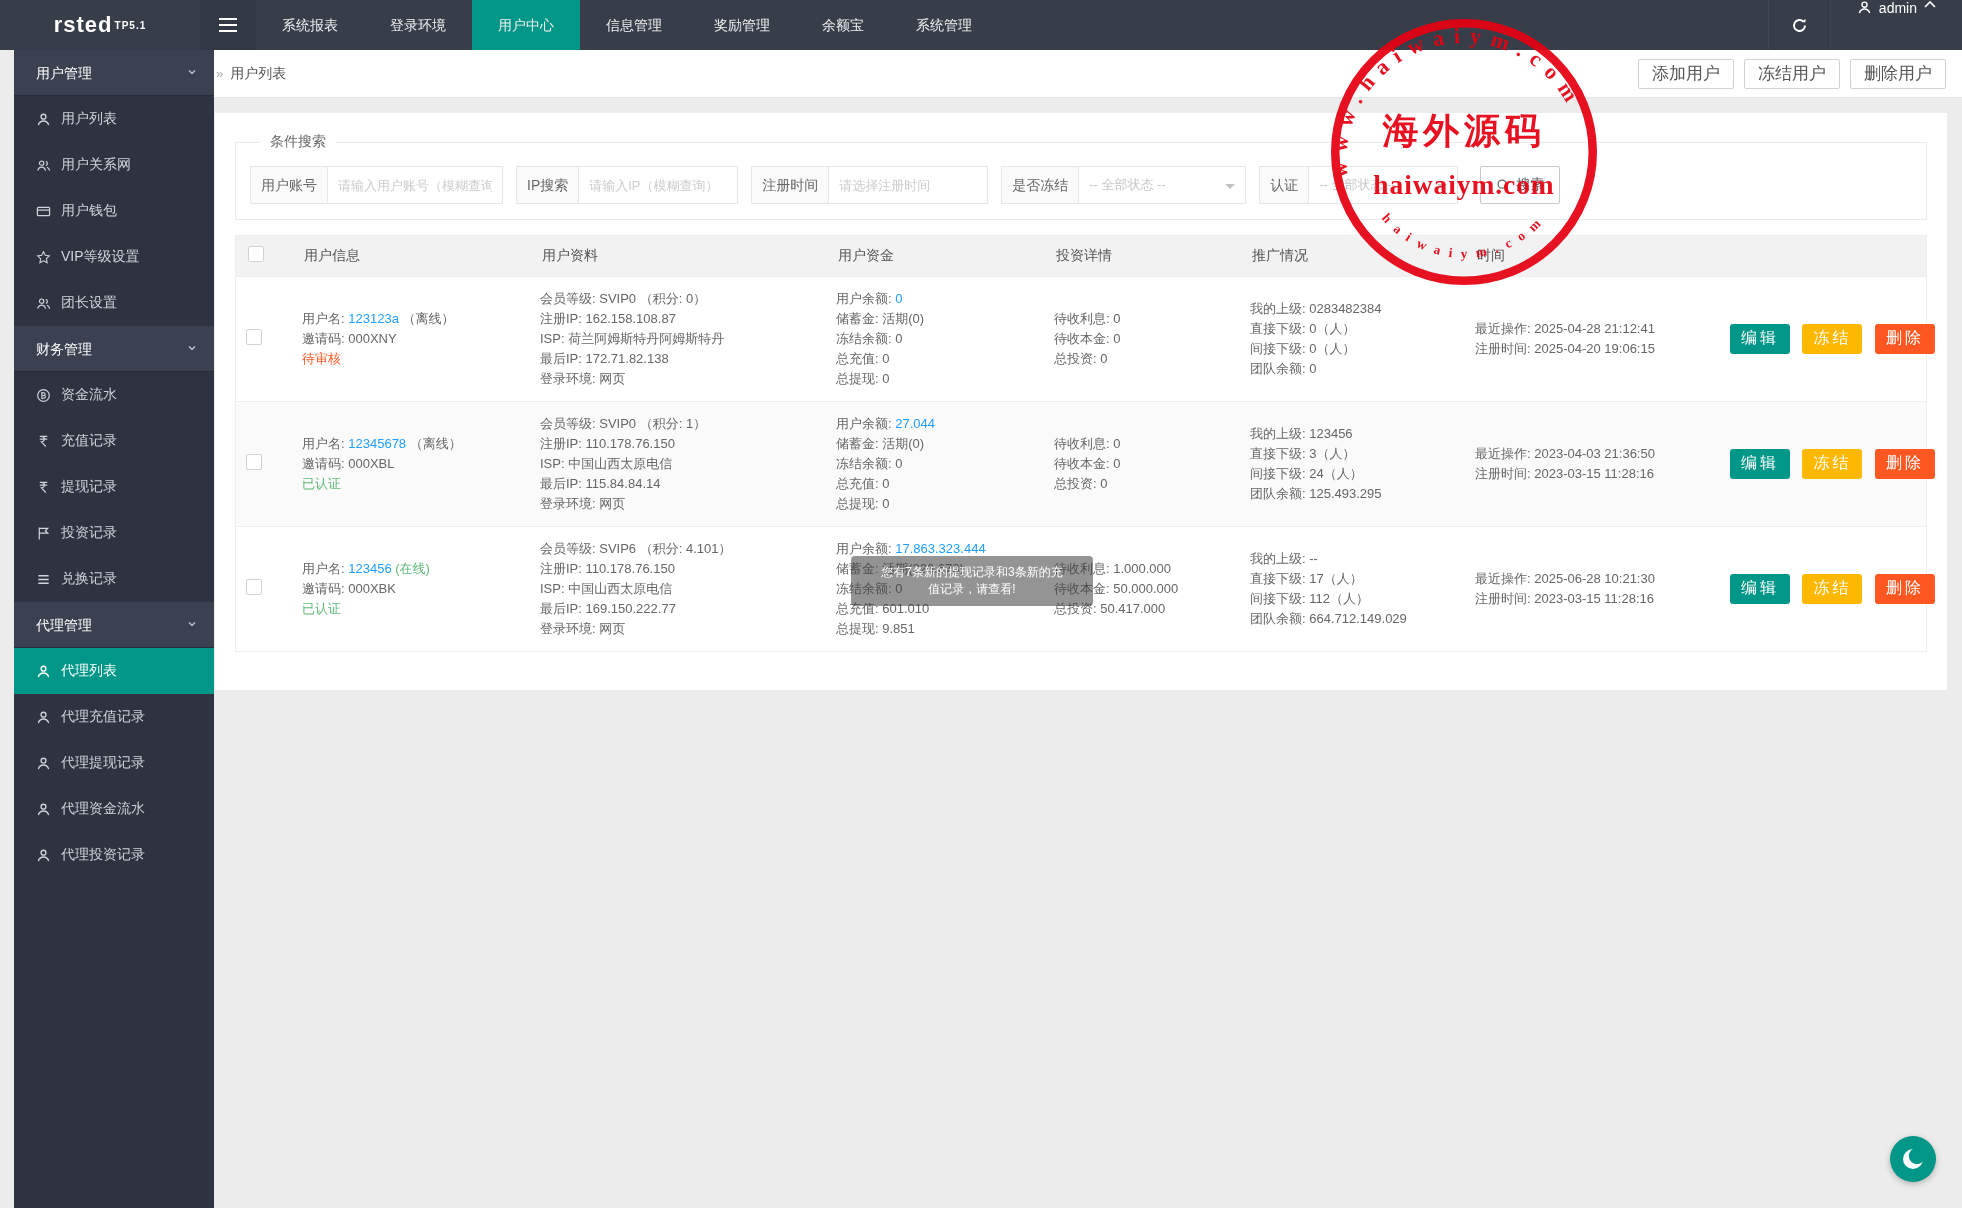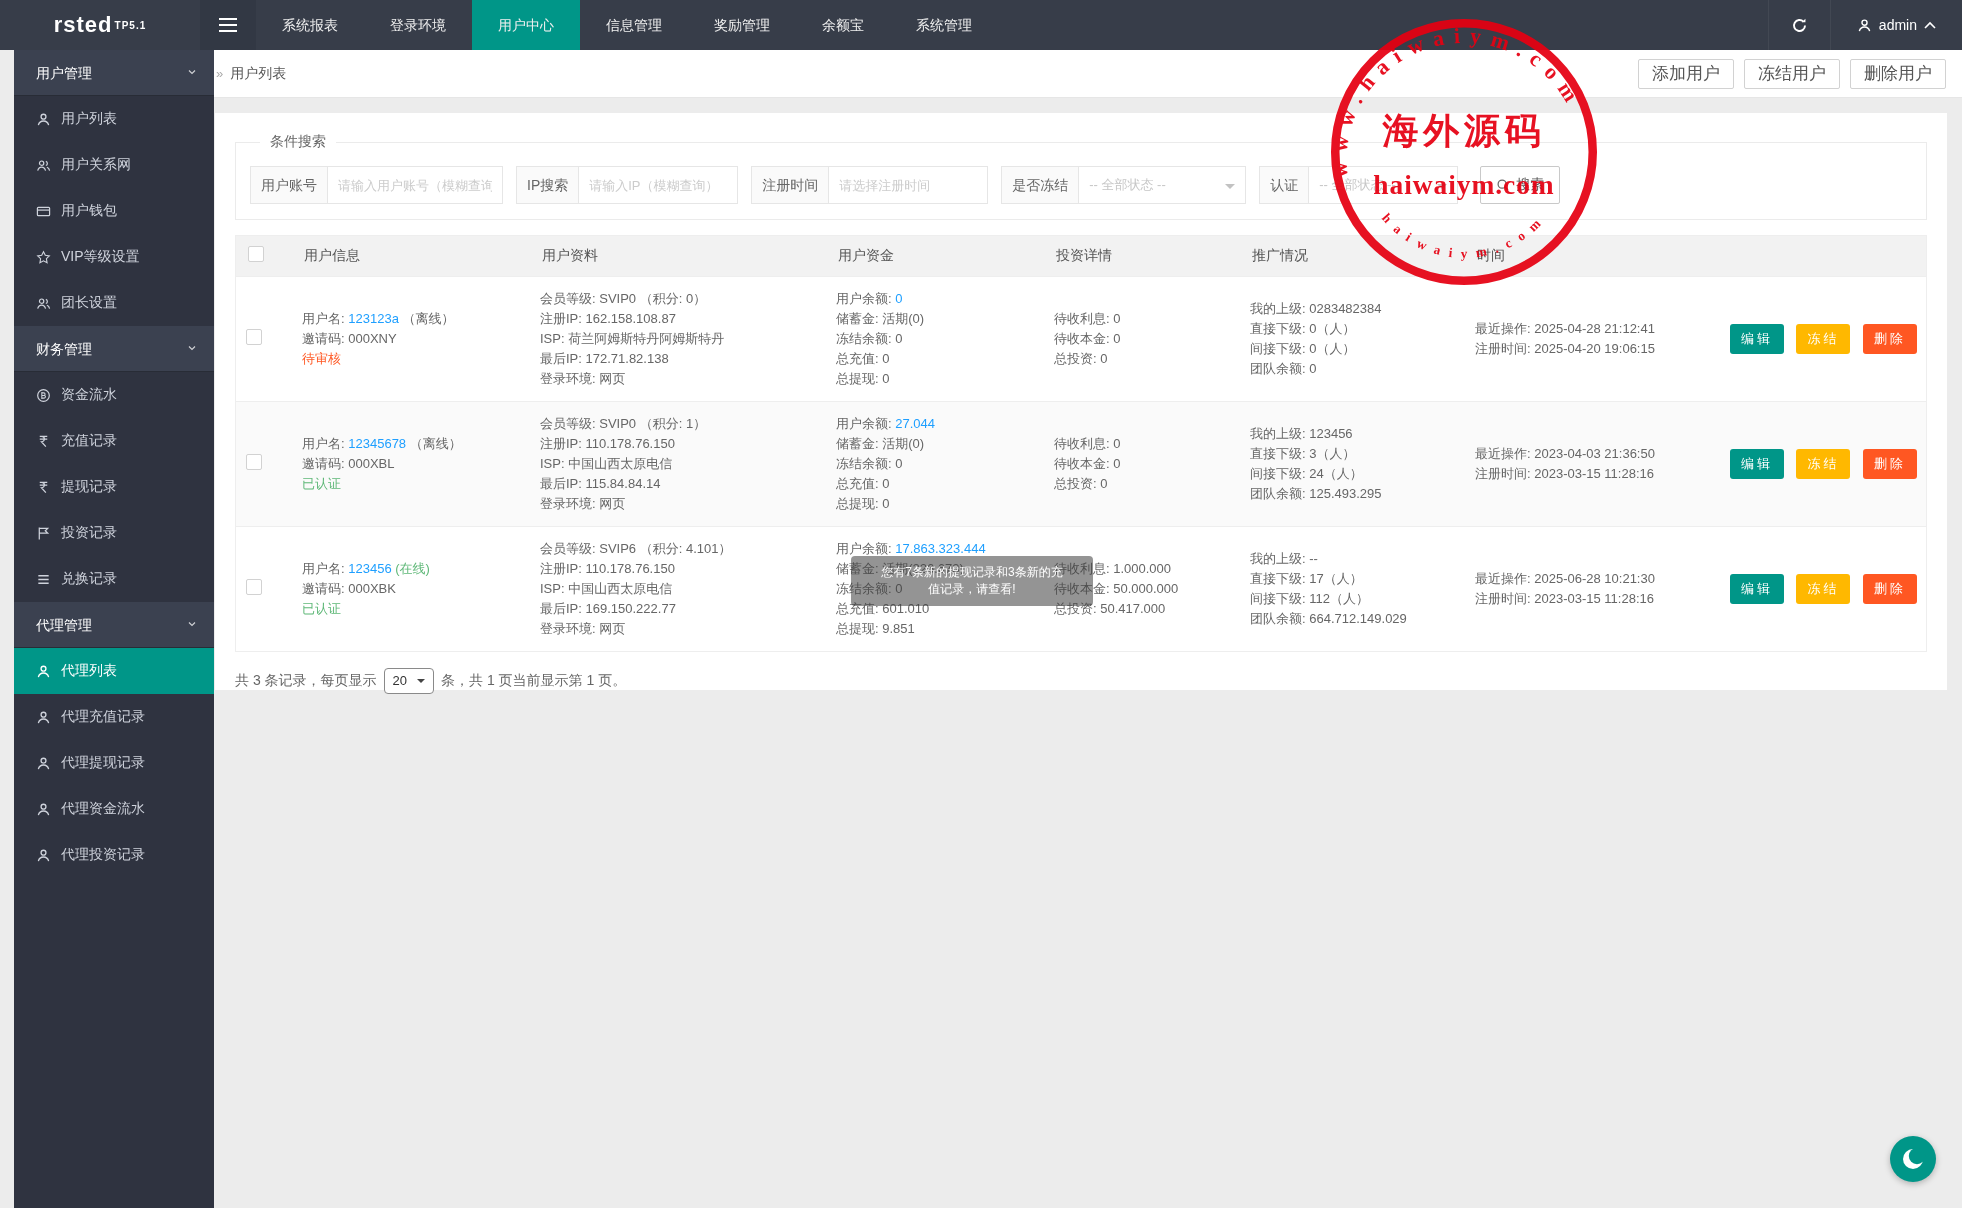--- a/index.html
+++ b/index.html
@@ -16,21 +16,21 @@
   
   .header{position:absolute;top:0;left:0;right:0;height:50px;background:#373d49;display:flex;align-items:stretch;z-index:5;color:#fff;}
   .logo{width:200px;display:flex;align-items:center;justify-content:center;font-size:22px;font-weight:bold;color:#fff;letter-spacing:1px;}
   .logo sup{font-size:10px;font-weight:bold;margin-left:2px;}
   .burger{width:56px;display:flex;align-items:center;justify-content:center;background:#323844;cursor:pointer;}
   .nav{display:flex;}
   .nav-item{padding:0 26px;line-height:50px;font-size:14px;color:#f0f0f0;cursor:pointer;white-space:nowrap;}
   .nav-item.active{background:var(--accent);}
   .header-right{margin-left:auto;display:flex;align-items:stretch;}
   .icon-btn{width:62px;display:flex;align-items:center;justify-content:center;border-left:1px solid rgba(255,255,255,.06);cursor:pointer;}
-  .admin-box{display:flex;align-items:center;gap:7px;padding:0 26px;border-left:1px solid rgba(255,255,255,.06);font-size:14px;cursor:pointer;}
+  .admin-box{display:flex;align-items:flex-start;gap:7px;padding:0 26px;border-left:1px solid rgba(255,255,255,.06);font-size:14px;cursor:pointer;}
   
   .sidebar{position:absolute;top:50px;left:14px;bottom:0;width:200px;background:#2f3340;z-index:4;}
   .side-header{height:46px;line-height:46px;padding-left:22px;color:#fff;font-size:14px;background:#3b4150;position:relative;cursor:pointer;border-bottom:1px solid #282c36;}
   .side-header .chev{position:absolute;right:16px;top:16px;opacity:.75;}
   .side-item{height:46px;display:flex;align-items:center;gap:10px;padding-left:22px;color:#cfd3dc;font-size:14px;cursor:pointer;}
   .side-item.active{background:var(--accent);color:#fff;}
   .side-item svg{flex:0 0 auto;}
   
   .main{position:absolute;left:200px;top:50px;right:0;bottom:0;background:#ececec;}
   .crumb-bar{height:48px;background:#fff;display:flex;align-items:center;padding:0 16px;border-bottom:1px solid #e6e6e6;}
@@ -54,21 +54,21 @@
   .tbl-wrap{margin-top:15px;border:1px solid #eee;}
   table{width:100%;border-collapse:collapse;table-layout:fixed;}
   thead th{background:#f2f2f2;height:40px;font-weight:normal;font-size:14px;color:#555;text-align:left;padding-left:12px;}
   tbody td{border-top:1px solid #eee;padding:12px 10px;vertical-align:middle;}
   tbody tr:nth-child(2){background:#fafafa;}
   .line{font-size:13px;color:#666;line-height:20px;white-space:nowrap;overflow:hidden;}
   .link{color:var(--link);cursor:pointer;text-decoration:none;}
   .green{color:var(--green);}
   .red{color:var(--red);}
   .checkbox{width:16px;height:16px;border:1px solid #d2d2d2;border-radius:2px;background:#fff;display:inline-block;cursor:pointer;}
-  .btn{height:30px;padding:0 11px;border:none;border-radius:3px;color:#fff;font-size:13px;letter-spacing:3px;cursor:pointer;margin-right:8px;font-family:"Liberation Sans",sans-serif;}
+  .btn{height:30px;padding:0 11px;border:none;border-radius:3px;color:#fff;font-size:16px;letter-spacing:3px;cursor:pointer;margin-right:8px;font-family:"Liberation Sans",sans-serif;}
   .btn-edit{background:var(--accent);}
   .btn-freeze{background:var(--warn);}
   .btn-del{background:var(--danger);}
   
   .tfoot{margin-top:16px;display:flex;align-items:center;gap:7px;font-size:14px;color:#666;}
   .pagesize{border:1px solid #8a8a8a;border-radius:4px;height:26px;padding:0 8px;display:inline-flex;align-items:center;gap:10px;font-size:13px;color:#333;cursor:pointer;background:#fff;}
   .pagesize:after{content:"";border:4px solid transparent;border-top-color:#444;margin-top:4px;}
   
   .toast{position:absolute;left:851px;top:556px;width:242px;padding:8px 26px;background:rgba(60,60,60,.55);color:#fff;font-size:12px;line-height:17px;text-align:center;border-radius:4px;z-index:6;}
   
@@ -447,27 +447,20 @@
             <td style="white-space:nowrap">
               <button class="btn btn-edit">编辑</button>
               <button class="btn btn-freeze">冻结</button>
               <button class="btn btn-del">删除</button>
             </td>
           </tr>
         </tbody>
       </table>
     </div>
 
-    <div class="tfoot">
-      <span>共 3 条记录，每页显示</span>
-      <span class="pagesize">
-          <span>20</span>
-        </span>
-      <span>条，共 1 页当前显示第 1 页。</span>
-    </div>
   </div>
 </div>
 
 <div class="toast">您有7条新的提现记录和3条新的充值记录，请查看!</div>
 
 <svg class="stamp" viewBox="0 0 300 300">
   <circle cx="150" cy="150" r="136" fill="none" stroke="var(--stamp)" stroke-width="9"></circle>
   <defs>
     <path id="arcT" d="M 30 190 A 124 124 0 1 1 270 190"></path>
     <path id="arcB" d="M 44 186 A 112 112 0 0 0 256 186"></path>

